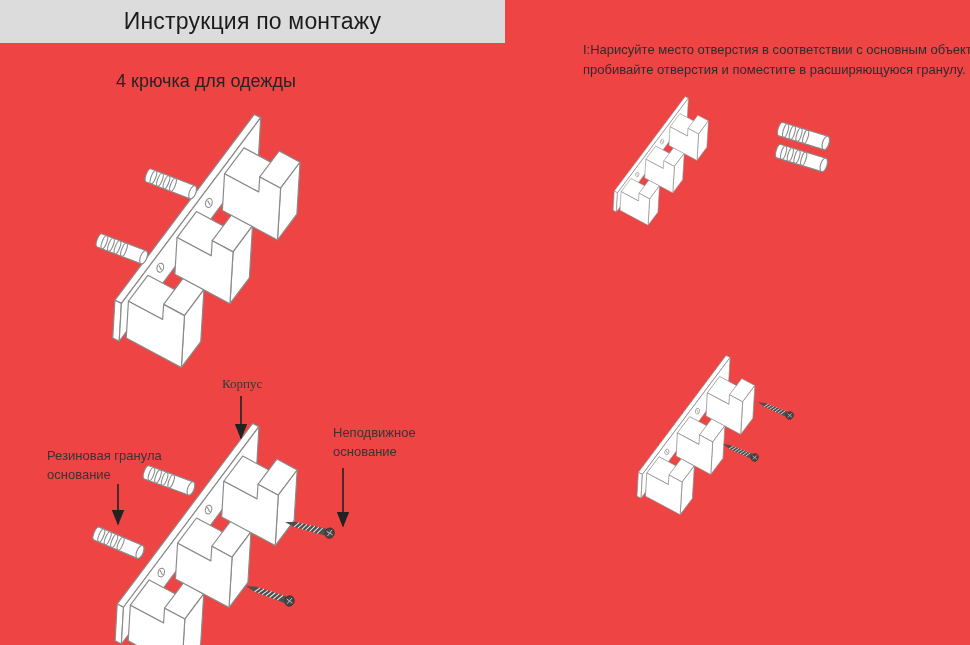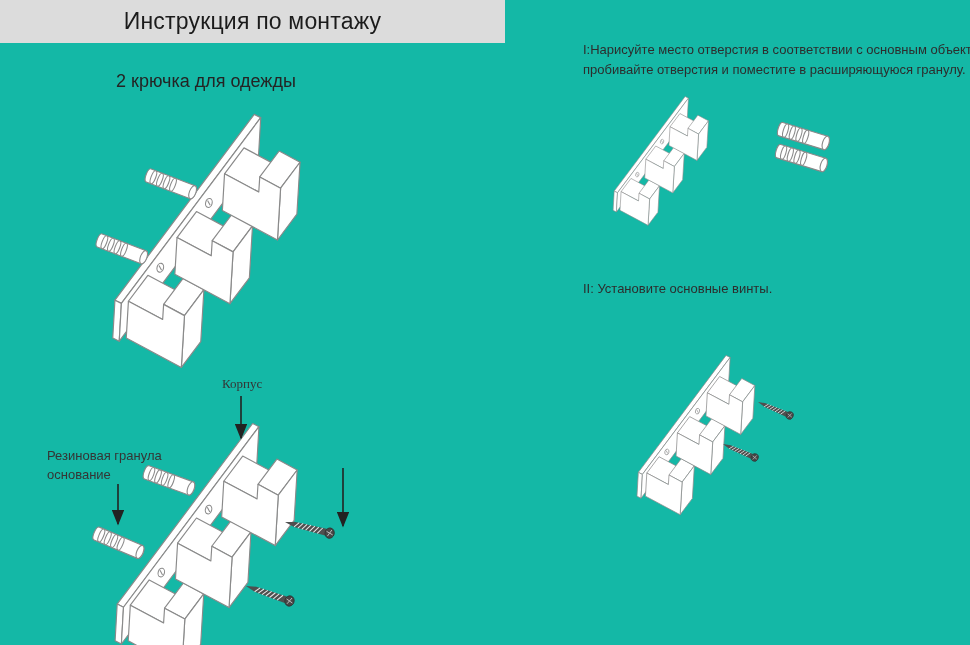--- a/index.html
+++ b/index.html
@@ -1,16 +1,16 @@
 <!DOCTYPE html>
 <html><head>
 <meta charset="utf-8">
 <style>
   html,body{margin:0;padding:0;background:#fff;}
-  #page{position:relative;width:970px;height:645px;background:#14b8a6;overflow:hidden;
+  #page{position:relative;width:970px;height:645px;background:#ef4444;overflow:hidden;
         font-family:"Liberation Sans", sans-serif;color:#2a2a2a;}
   #header-bar{position:absolute;left:0;top:0;width:505px;height:43px;background:#dcdcdc;
         display:flex;align-items:center;justify-content:center;}
   #header-bar .title{font-size:23px;color:#1b1b1b;letter-spacing:.2px;}
   .subtitle{position:absolute;left:116px;top:71px;font-size:18px;color:#242424;}
   .step-text{position:absolute;font-size:13px;line-height:20px;color:#2d2d2d;white-space:nowrap;}
   #step1-text{left:583px;top:40px;}
   #step2-text{left:583px;top:279px;}
   .part-label{position:absolute;font-size:13px;line-height:19px;color:#353535;}
   #label-korpus{left:222px;top:374px;font-family:Liberation Serif, serif;}
@@ -96,32 +96,33 @@
       <use href="#rail-assembly" transform="translate(622,335) scale(0.68)"></use>
       <use href="#screw-th" transform="translate(758,402) rotate(23) scale(0.75)"></use>
       <use href="#screw-th" transform="translate(723,444) rotate(23) scale(0.75)"></use>
     </g>
   </svg>
 
   <div id="header-bar">
     <div class="title">Инструкция по монтажу</div>
   </div>
 
-  <div class="subtitle">2 крючка для одежды</div>
+  <div class="subtitle">4 крючка для одежды</div>
 
   <div id="step1-text" class="step-text">
     <div>I:Нарисуйте место отверстия в соответствии с основным объектом,</div>
     <div>пробивайте отверстия и поместите в расширяющуюся гранулу.</div>
   </div>
 
-  <div id="step2-text" class="step-text">
-    <div>II: Установите основные винты.</div>
-  </div>
 
   <div id="label-korpus" class="part-label">Корпус</div>
 
   <div id="label-granula" class="part-label">
     <div>Резиновая гранула</div>
     <div>основание</div>
   </div>
 
+  <div id="label-osnovanie" class="part-label">
+    <div>Неподвижное</div>
+    <div>основание</div>
+  </div>
 
 </div>
 
 </body></html>

